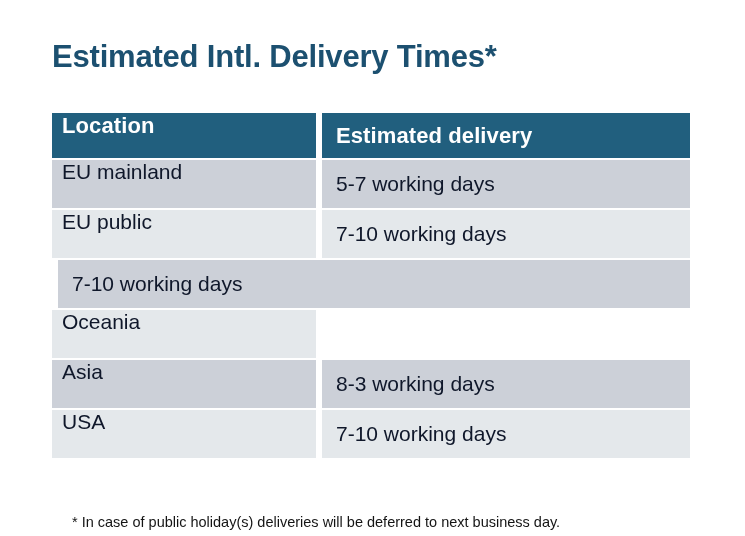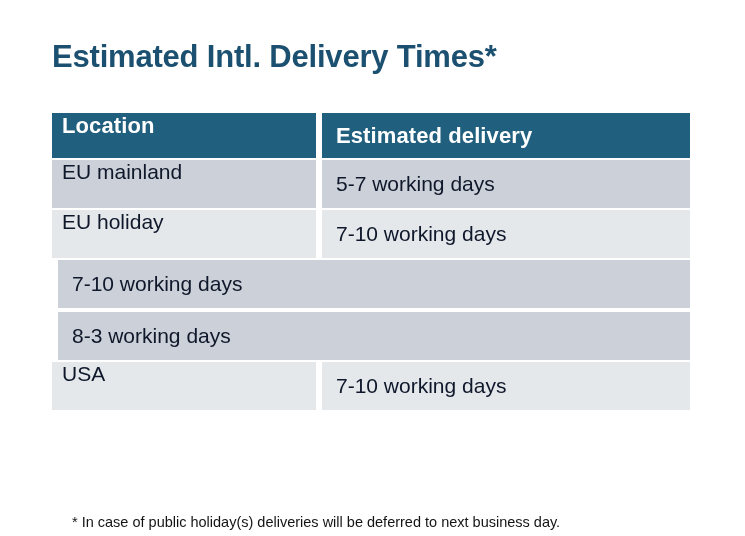--- a/index.html
+++ b/index.html
@@ -141,40 +141,46 @@
         <span class="cell-text">EU mainland</span>
       </div>
       <div class="cell-gap"></div>
       <div class="cell-eta">
         <span class="cell-text">5-7 working days</span>
       </div>
     </div>
 
     <div class="trow body-row shade-light">
       <div class="cell-loc">
-        <span class="cell-text">EU holiday</span>
+        <span class="cell-text">EU public</span>
       </div>
       <div class="cell-gap"></div>
       <div class="cell-eta">
         <span class="cell-text">7-10 working days</span>
       </div>
     </div>
 
     <div class="trow body-row shade-dark">
       <div class="cell-gap"></div>
       <div class="cell-eta">
         <span class="cell-text">7-10 working days</span>
       </div>
     </div>
 
     <div class="trow body-row shade-light">
+      <div class="cell-loc">
+        <span class="cell-text">Oceania</span>
+      </div>
       <div class="cell-gap"></div>
     </div>
 
     <div class="trow body-row shade-dark">
+      <div class="cell-loc">
+        <span class="cell-text">Asia</span>
+      </div>
       <div class="cell-gap"></div>
       <div class="cell-eta">
         <span class="cell-text">8-3 working days</span>
       </div>
     </div>
 
     <div class="trow body-row shade-light">
       <div class="cell-loc">
         <span class="cell-text">USA</span>
       </div>

